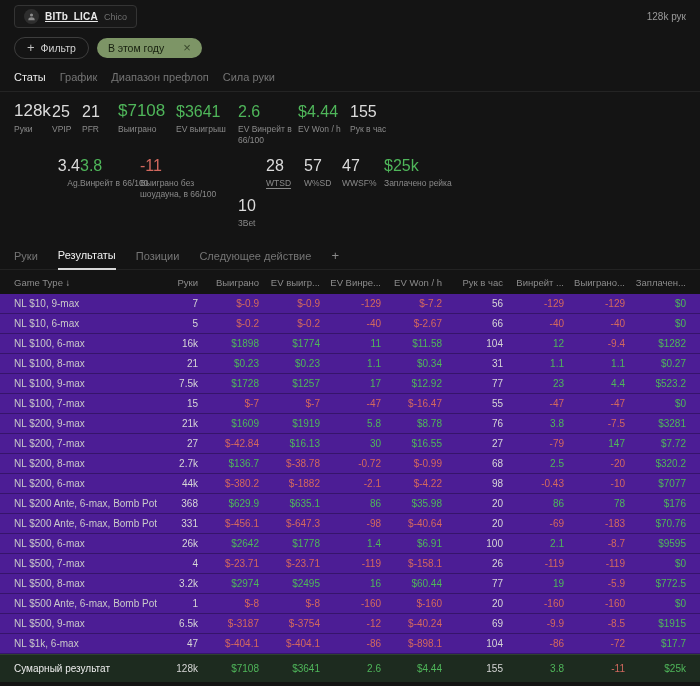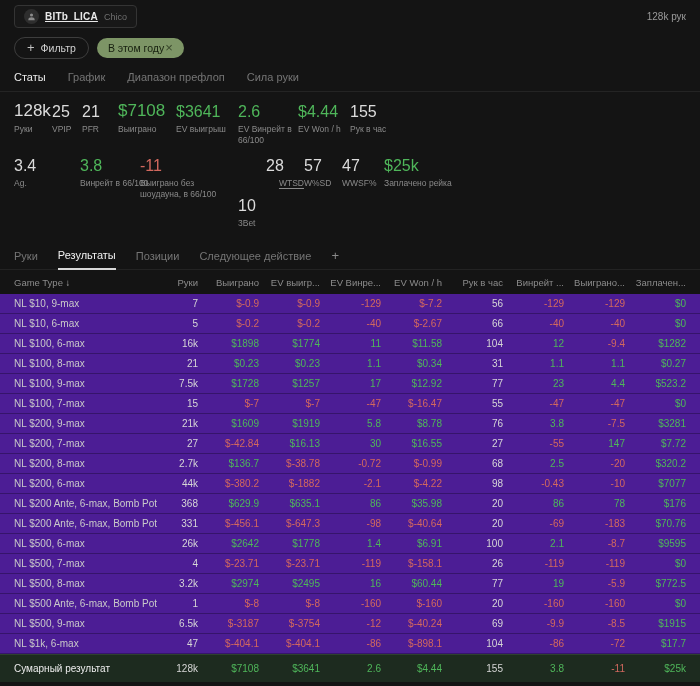--- a/index.html
+++ b/index.html
@@ -29,52 +29,52 @@
   
   .filter-row { display: flex; align-items: center; gap: 8px; padding: 7px 14px 6px; }
   .filter-btn {
     display: flex; align-items: center; gap: 6px;
     background: none; border: 1px solid #3d3d3d; border-radius: 13px;
     color: #d0d0d0; font-size: 10.5px; padding: 4px 12px;
     font-family: inherit; cursor: pointer;
   }
   .plus-icon { font-size: 13px; line-height: 10px; color: #c0c0c0; }
   .chip {
-    display: flex; align-items: center; gap: 1px;
+    display: flex; align-items: center; gap: 19px;
     background: #7d9566; color: #17200f;
     font-size: 10.5px; padding: 4px 11px; border-radius: 13px; cursor: pointer;
   }
   .chip-close { color: #39482c; font-size: 13px; line-height: 10px; }
 
   
-  .tabs { display: flex; gap: 22px; padding: 6px 14px 8px; border-bottom: 1px solid #242424; font-size: 11px; }
+  .tabs { display: flex; gap: 14px; padding: 6px 14px 8px; border-bottom: 1px solid #242424; font-size: 11px; }
   .tab { color: #757575; cursor: pointer; white-space: nowrap; }
   .tab.active { color: #ececec; }
 
   
   .stats { padding: 10px 14px 4px; }
   .stats-row { display: flex; align-items: flex-start; margin-bottom: 10px; }
   .stat { display: flex; flex-direction: column; flex: none; }
   .stat .v { height: 19px; display: flex; align-items: flex-end; font-size: 16px; color: #dcdcdc; }
   .stat .v.lg { font-size: 17px; font-weight: 500; }
   .stat .v.pos { color: #4fb65a; }
   .stat .v.neg { color: #d2685e; }
   .stat .l { margin-top: 3px; font-size: 8.5px; color: #8a8a8a; line-height: 1.3; white-space: nowrap; }
-  .stat .l.u { text-decoration: underline; text-underline-offset: 2px; text-align: right; }
+  .stat .l.u { text-decoration: underline; text-underline-offset: 2px; }
 
   #stats-row-0 .stat:nth-child(1){ width: 38px; }
   #stats-row-0 .stat:nth-child(2){ width: 30px; }
   #stats-row-0 .stat:nth-child(3){ width: 36px; }
   #stats-row-0 .stat:nth-child(4){ width: 58px; }
   #stats-row-0 .stat:nth-child(5){ width: 62px; }
   #stats-row-0 .stat:nth-child(6){ width: 60px; }
   #stats-row-0 .stat:nth-child(7){ width: 52px; }
   #stats-row-0 .stat:nth-child(6) .l { white-space: normal; max-width: 56px; }
 
-  #stats-row-1 .stat:nth-child(1){ width: 66px; }
+  #stats-row-1 .stat:nth-child(1){ width: 66px; align-items: flex-end; }
   #stats-row-1 .stat:nth-child(2){ width: 60px; }
   #stats-row-1 .stat:nth-child(3){ width: 98px; }
   #stats-row-1 .stat:nth-child(4){ width: 28px; margin-top: 40px; }
   #stats-row-1 .stat:nth-child(5){ width: 38px; }
   #stats-row-1 .stat:nth-child(6){ width: 38px; }
   #stats-row-1 .stat:nth-child(7){ width: 42px; }
   #stats-row-1 .stat:nth-child(3) .l { white-space: normal; max-width: 92px; }
 
   
   .subtabs { display: flex; align-items: flex-end; gap: 20px; padding: 5px 14px 0; border-bottom: 1px solid #232323; font-size: 11px; }
@@ -315,21 +315,21 @@
           <div class="cell num pos">$3281</div>
         </div>
         <div class="trow grid">
           <div class="cell name">NL $200, 7-max</div>
           <div class="cell num neutral">27</div>
           <div class="cell num neg">$-42.84</div>
           <div class="cell num pos">$16.13</div>
           <div class="cell num pos">30</div>
           <div class="cell num pos">$16.55</div>
           <div class="cell num neutral">27</div>
-          <div class="cell num neg">-55</div>
+          <div class="cell num neg">-79</div>
           <div class="cell num pos">147</div>
           <div class="cell num pos">$7.72</div>
         </div>
         <div class="trow grid">
           <div class="cell name">NL $200, 8-max</div>
           <div class="cell num neutral">2.7k</div>
           <div class="cell num pos">$136.7</div>
           <div class="cell num neg">$-38.78</div>
           <div class="cell num neg">-0.72</div>
           <div class="cell num neg">$-0.99</div>

